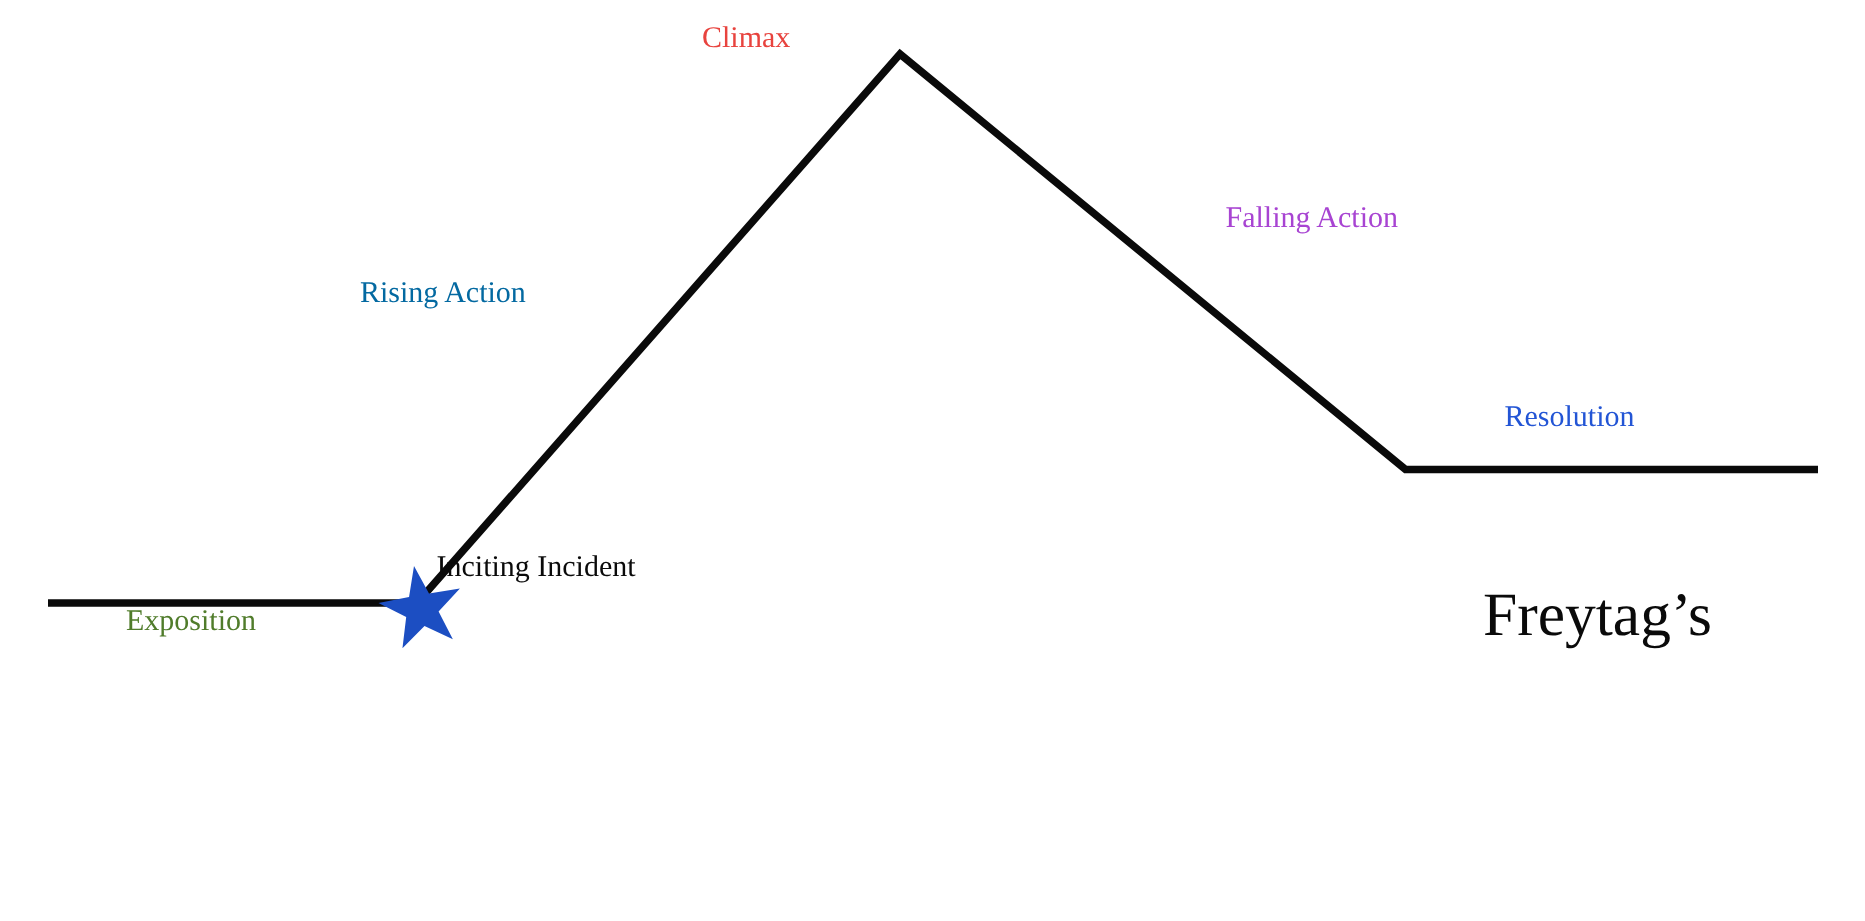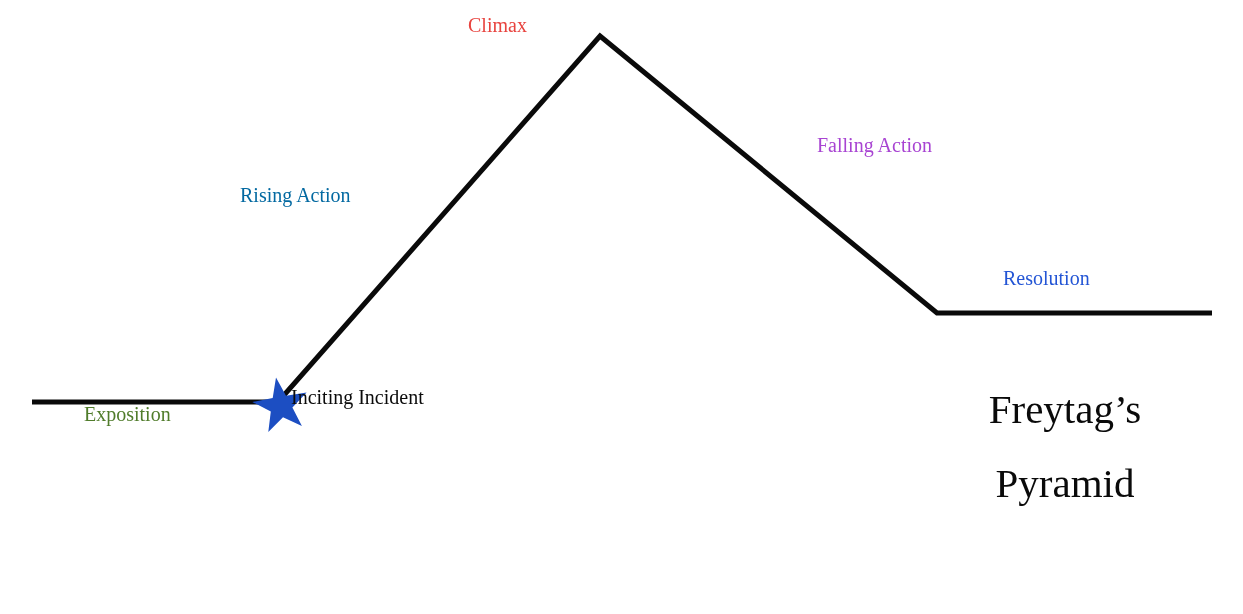--- a/index.html
+++ b/index.html
@@ -26,21 +26,21 @@
     position: absolute;
     font-size: 20px;
     line-height: 1.1;
     white-space: nowrap;
   }
   #lbl-exposition        { left: 84px;  top: 363px; }
   #lbl-rising-action     { left: 240px; top: 184px; }
   #lbl-climax            { left: 468px; top: 14px;  }
   #lbl-falling-action    { left: 817px; top: 134px; }
   #lbl-resolution        { left: 1003px; top: 267px; }
-  #lbl-inciting-incident { left: 291px; top: 386px; }
+  #lbl-inciting-incident { left: 291px; top: 367px; }
   .title {
     position: absolute;
     left: 935px;
     top: 372px;
     width: 260px;
     text-align: center;
     font-size: 41px;
     line-height: 74px;
     color: #0a0a0a;
     white-space: nowrap;
@@ -63,16 +63,15 @@
   <div class="label" id="lbl-climax" style="color: rgb(232, 67, 62);">Climax</div>
 
   <div class="label" id="lbl-falling-action" style="color: rgb(168, 68, 210);">Falling Action</div>
 
   <div class="label" id="lbl-resolution" style="color: rgb(35, 85, 213);">Resolution</div>
 
   <div class="label" id="lbl-inciting-incident" style="color: rgb(10, 10, 10);">Inciting Incident</div>
 
   <div class="title" style="color: rgb(10, 10, 10);">
     <div>Freytag’s</div>
-    <div>Pyramid</div>
   </div>
 
 </div>
 
 </body></html>

